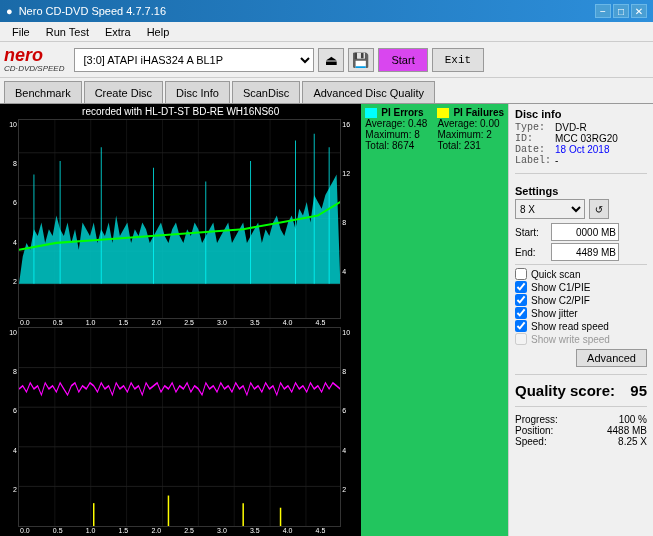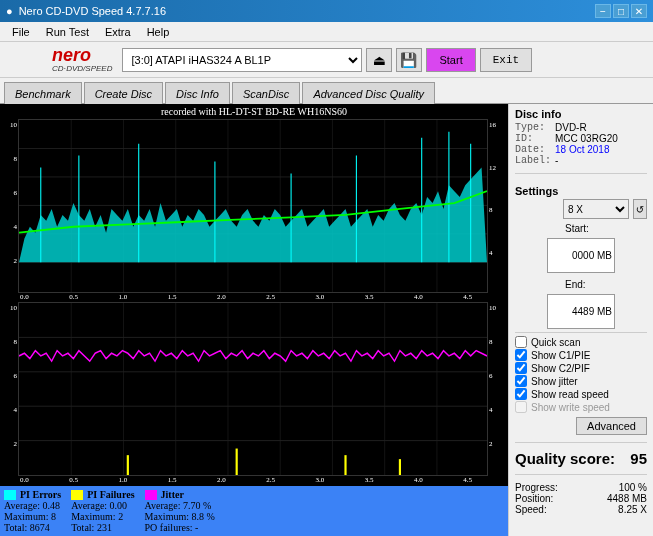--- a/index.html
+++ b/index.html
@@ -47,21 +47,21 @@
     .toolbar {
       background: #f0f0f0;
       height: 36px;
       display: flex;
       align-items: center;
       padding: 2px 4px;
       gap: 4px;
       border-bottom: 1px solid #ccc;
     }
     .logo-area {
-      display: flex; align-items: center; margin-right: 6px; margin-left: 48px;
+      display: flex; align-items: center; margin-right: 6px;
     }
     .logo-text {
       font-size: 18px; font-weight: bold; color: #cc0000; font-style: italic; line-height: 1;
     }
     .logo-sub { font-size: 8px; color: #333; font-style: italic; }
     .drive-select {
       flex: 1; height: 24px; font-size: 11px;
       border: 1px solid #999;
       background: white;
       padding: 0 4px;
@@ -84,24 +84,24 @@
       height: 24px; padding: 0 12px;
       background: #e0e0e0;
       border: 1px solid #999;
       cursor: pointer; font-size: 11px; font-family: Liberation Mono, monospace;
     }
 
     
     .tabs {
       background: #f0f0f0;
       display: flex;
+      align-items: flex-end;
       padding: 4px 4px 0;
       border-bottom: 1px solid #999;
       height: 26px;
-      font-style: italic;
     }
     .tab {
       padding: 2px 10px;
       border: 1px solid #999;
       border-bottom: none;
       background: #d8d8d8;
       cursor: pointer;
       font-size: 11px;
       margin-right: 2px;
       height: 22px;
@@ -125,21 +125,21 @@
       color: white;
       font-size: 10px;
       text-align: center;
       padding: 2px 0;
       background: #000;
     }
 
     
     .stats-row {
       display: flex;
-      background: #3b82f6;
+      background: #22c55e;
       padding: 3px 4px;
       gap: 10px;
     }
     .stat-group { display: flex; flex-direction: column; font-size: 10px; }
     .stat-header { display: flex; align-items: center; gap: 4px; font-weight: bold; font-size: 10px; }
     .stat-color-box { width: 12px; height: 10px; display: inline-block; }
     .stat-line { font-size: 10px; }
 
     
     .right-panel {
@@ -163,41 +163,41 @@
       font-size: 10px;
       gap: 4px;
     }
     .info-label { color: #555; min-width: 36px; font-family: Liberation Mono, monospace; }
     .info-value { color: #000; font-weight: normal; }
     .info-value.highlight { color: #0000ff; }
 
     .settings-section { margin-top: 4px; }
 
     .speed-row {
-      display: flex; align-items: center; gap: 4px; margin-bottom: 4px; margin-left: 48px;
+      display: flex; align-items: center; gap: 4px; margin-bottom: 4px;
     }
     .speed-select {
       width: 70px; height: 20px; font-size: 10px;
       border: 1px solid #999;
     }
     .refresh-btn {
       width: 20px; height: 20px;
       background: #e0e0e0;
       border: 1px solid #999;
       cursor: pointer;
       display: flex; align-items: center; justify-content: center;
       font-size: 10px;
     }
 
     .range-row {
-      display: flex; align-items: center; gap: 4px; margin-bottom: 2px; font-size: 10px; flex-direction: column;
+      display: flex; align-items: center; gap: 4px; margin-bottom: 2px; font-size: 10px;
     }
     .range-label { min-width: 32px; }
     .range-input {
-      width: 68px; height: 35px; font-size: 10px;
+      width: 68px; height: 18px; font-size: 10px;
       border: 1px solid #999;
       text-align: right;
       padding-right: 2px;
       background: white;
     }
     .range-unit { font-size: 10px; }
 
     .checkbox-row {
       display: flex; align-items: center; gap: 4px; font-size: 10px; margin-bottom: 1px;
     }
@@ -266,21 +266,21 @@
 <div class="tabs">
   <div class="tab">Benchmark</div>
   <div class="tab">Create Disc</div>
   <div class="tab">Disc Info</div>
   <div class="tab">ScanDisc</div>
   <div class="tab">Advanced Disc Quality</div>
 </div>
 
 <div class="main-content">
 
-  <div style="flex:1; display:flex; flex-direction:column; overflow:hidden;font-family:Liberation Serif, serif;">
+  <div style="flex:1; display:flex; flex-direction:row; overflow:hidden;">
 
     <div style="flex:1; background:#000; display:flex; flex-direction:column; padding:0 2px;">
 
       <div class="chart-title">recorded with HL-DT-ST BD-RE  WH16NS60</div>
 
       <div style="flex:1; display:flex; position:relative; min-height:0;">
 
         <div style="width:16px; display:flex; flex-direction:column; justify-content:space-between; padding:2px 0; color:white; font-size:7px; text-align:right; padding-right:1px;">
           <span>10</span>
           <span>8</span>
@@ -437,38 +437,20 @@
         <div class="stat-line">
           <span>Maximum:</span>
           <span>2</span>
         </div>
         <div class="stat-line">
           <span>Total:</span>
           <span>231</span>
         </div>
       </div>
 
-      <div class="stat-group">
-        <div class="stat-header">
-          <span class="stat-color-box" style="background:#ff00ff;"></span>
-          <span>Jitter</span>
-        </div>
-        <div class="stat-line">
-          <span>Average:</span>
-          <span>7.70 %</span>
-        </div>
-        <div class="stat-line">
-          <span>Maximum:</span>
-          <span>8.8 %</span>
-        </div>
-        <div class="stat-line">
-          <span>PO failures:</span>
-          <span>-</span>
-        </div>
-      </div>
     </div>
   </div>
 
   <div class="right-panel">
 
     <div>
       <div class="panel-section-title">Disc info</div>
       <div class="info-row">
         <span class="info-label">Type:</span>
         <span class="info-value">DVD-R</span>

